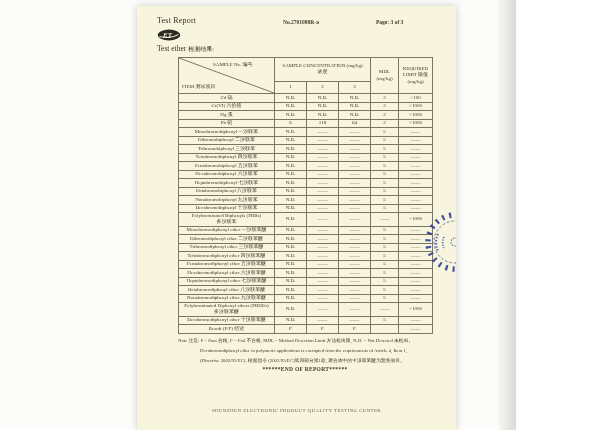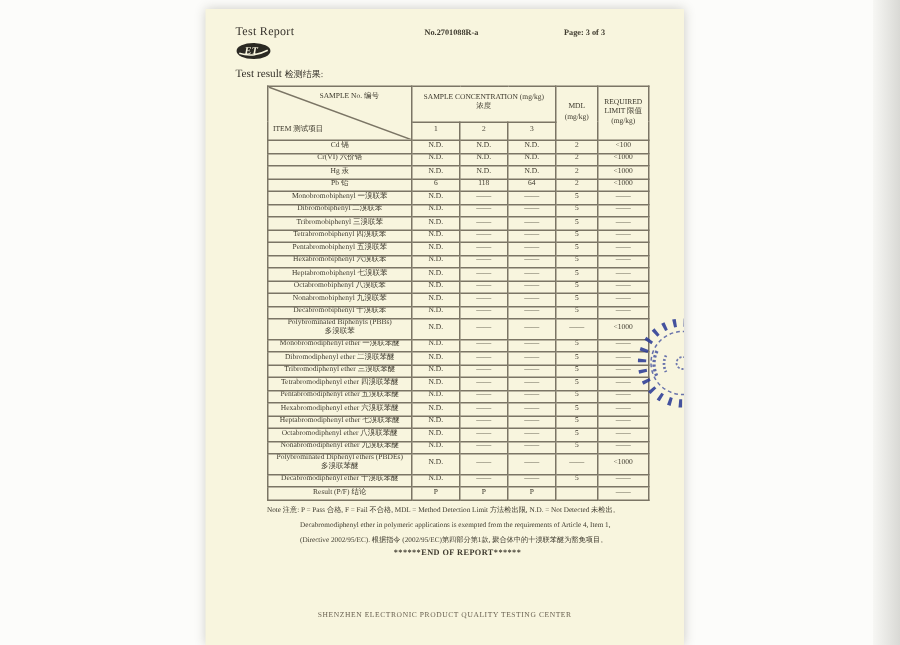--- a/index.html
+++ b/index.html
@@ -1,16 +1,16 @@
 <!DOCTYPE html>
 <html><head>
 <meta charset="utf-8">
 <style>
   html,body{margin:0;padding:0;}
-  .screen{position:relative;width:600px;height:430px;background:#fcfcfa;overflow:hidden;
+  .screen{position:relative;width:516px;height:430px;background:#fcfcfa;overflow:hidden;
           font-family:"Liberation Serif","DejaVu Serif",serif;color:#3e3a2e;}
   .edge-shade{position:absolute;right:0;top:0;width:18px;height:100%;
           background:linear-gradient(to right,#f7f7f4,#d9d9d5);}
   .paper{position:absolute;left:137px;top:6px;width:319px;height:424px;
           background:#f8f5de;overflow:hidden;box-shadow:0 0 7px rgba(60,55,40,.25);}
   .report-title{position:absolute;left:20px;top:10px;font-size:8px;letter-spacing:.2px;color:#35312a;}
   .logo{position:absolute;left:20px;top:21px;width:24px;height:12px;}
   .report-no{position:absolute;left:146px;top:13px;font-size:5.5px;font-weight:bold;}
   .page-label{position:absolute;left:239px;top:13px;font-size:5.5px;font-weight:bold;}
   .section-title{position:absolute;left:20px;top:38px;font-size:7.5px;color:#35312a;}
@@ -50,21 +50,21 @@
         <ellipse cx="12" cy="6" rx="11.3" ry="5.4" fill="#2b2923"></ellipse>
         <path d="M2.5 7.5 Q 12 10.5, 21.5 5.5" stroke="#f8f5de" stroke-width="1" fill="none"></path>
         <text x="6" y="8.3" font-size="7" font-style="italic" font-weight="bold" fill="#f8f5de" font-family="Liberation Serif, serif">ET</text>
       </svg>
     </div>
 
     <div class="report-no">No.2701088R-a</div>
     <div class="page-label">Page: 3 of 3</div>
 
     <div class="section-title">
-      <span>Test result</span>
+      <span>Test ether</span>
       <span class="zh">检测结果:</span>
     </div>
 
     <table class="results">
       <colgroup>
         <col style="width:96px">
           <col style="width:32px">
           <col style="width:32px">
         <col style="width:32px">
           <col style="width:28px">

